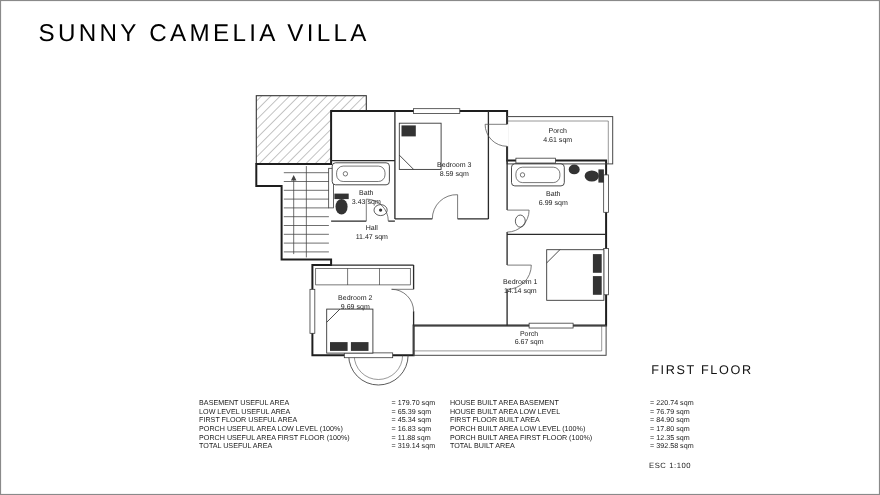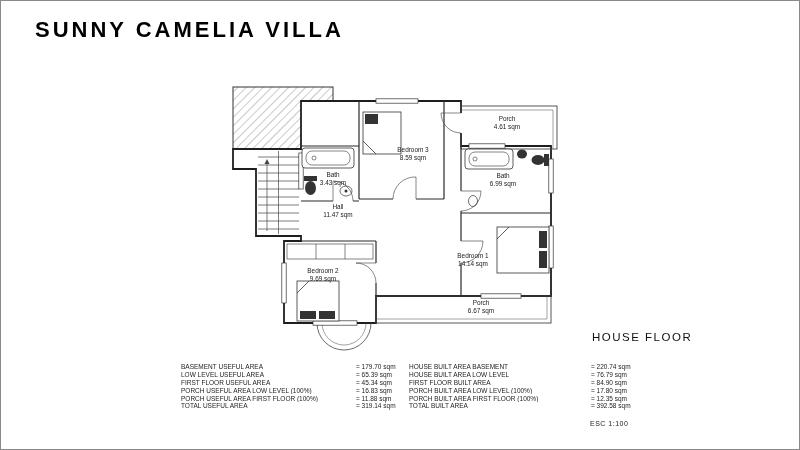--- a/index.html
+++ b/index.html
@@ -3,21 +3,21 @@
 <meta charset="utf-8">
 <style>
   html,body{margin:0;padding:0;background:#e8e8e8;}
   .page{
     position:relative;width:800px;height:450px;background:#ffffff;
     border:1px solid #8a8a8a;box-sizing:border-box;overflow:hidden;
     font-family:"Liberation Sans", sans-serif;color:#111;
   }
   .titleblock{position:absolute;left:34px;top:16px;}
   .titleblock h1{
-    margin:0;font-size:22px;font-weight:bold;letter-spacing:3px;color:#000;text-align:center;
+    margin:0;font-size:22px;font-weight:normal;letter-spacing:3px;color:#000;text-align:center;
   }
   .subtitle{
     margin-top:3px;text-align:center;font-size:8px;letter-spacing:3.5px;color:#222;
   }
   .floor-label{
     position:absolute;left:591px;top:330px;font-size:11.5px;letter-spacing:1.5px;color:#111;
   }
   .scale-label{
     position:absolute;left:589px;top:419px;font-size:7px;letter-spacing:.5px;color:#222;
   }
@@ -197,21 +197,21 @@
       <text x="472" y="265">14.14 sqm</text>
 
       <text x="322" y="272">Bedroom 2</text>
       <text x="322" y="280">9.69 sqm</text>
 
       <text x="480" y="304">Porch</text>
       <text x="480" y="312">6.67 sqm</text>
     </g>
   </svg>
 
-  <div class="floor-label">HOUSE FLOOR</div>
+  <div class="floor-label">FIRST FLOOR</div>
 
   <div class="area-table">
     <div class="trow">
       <span class="tl">BASEMENT USEFUL AREA</span>
       <span class="tv">= 179.70 sqm</span>
       <span class="tl">HOUSE BUILT AREA  BASEMENT</span>
       <span class="tv">= 220.74 sqm</span>
     </div>
     <div class="trow">
       <span class="tl">LOW LEVEL USEFUL AREA</span>

